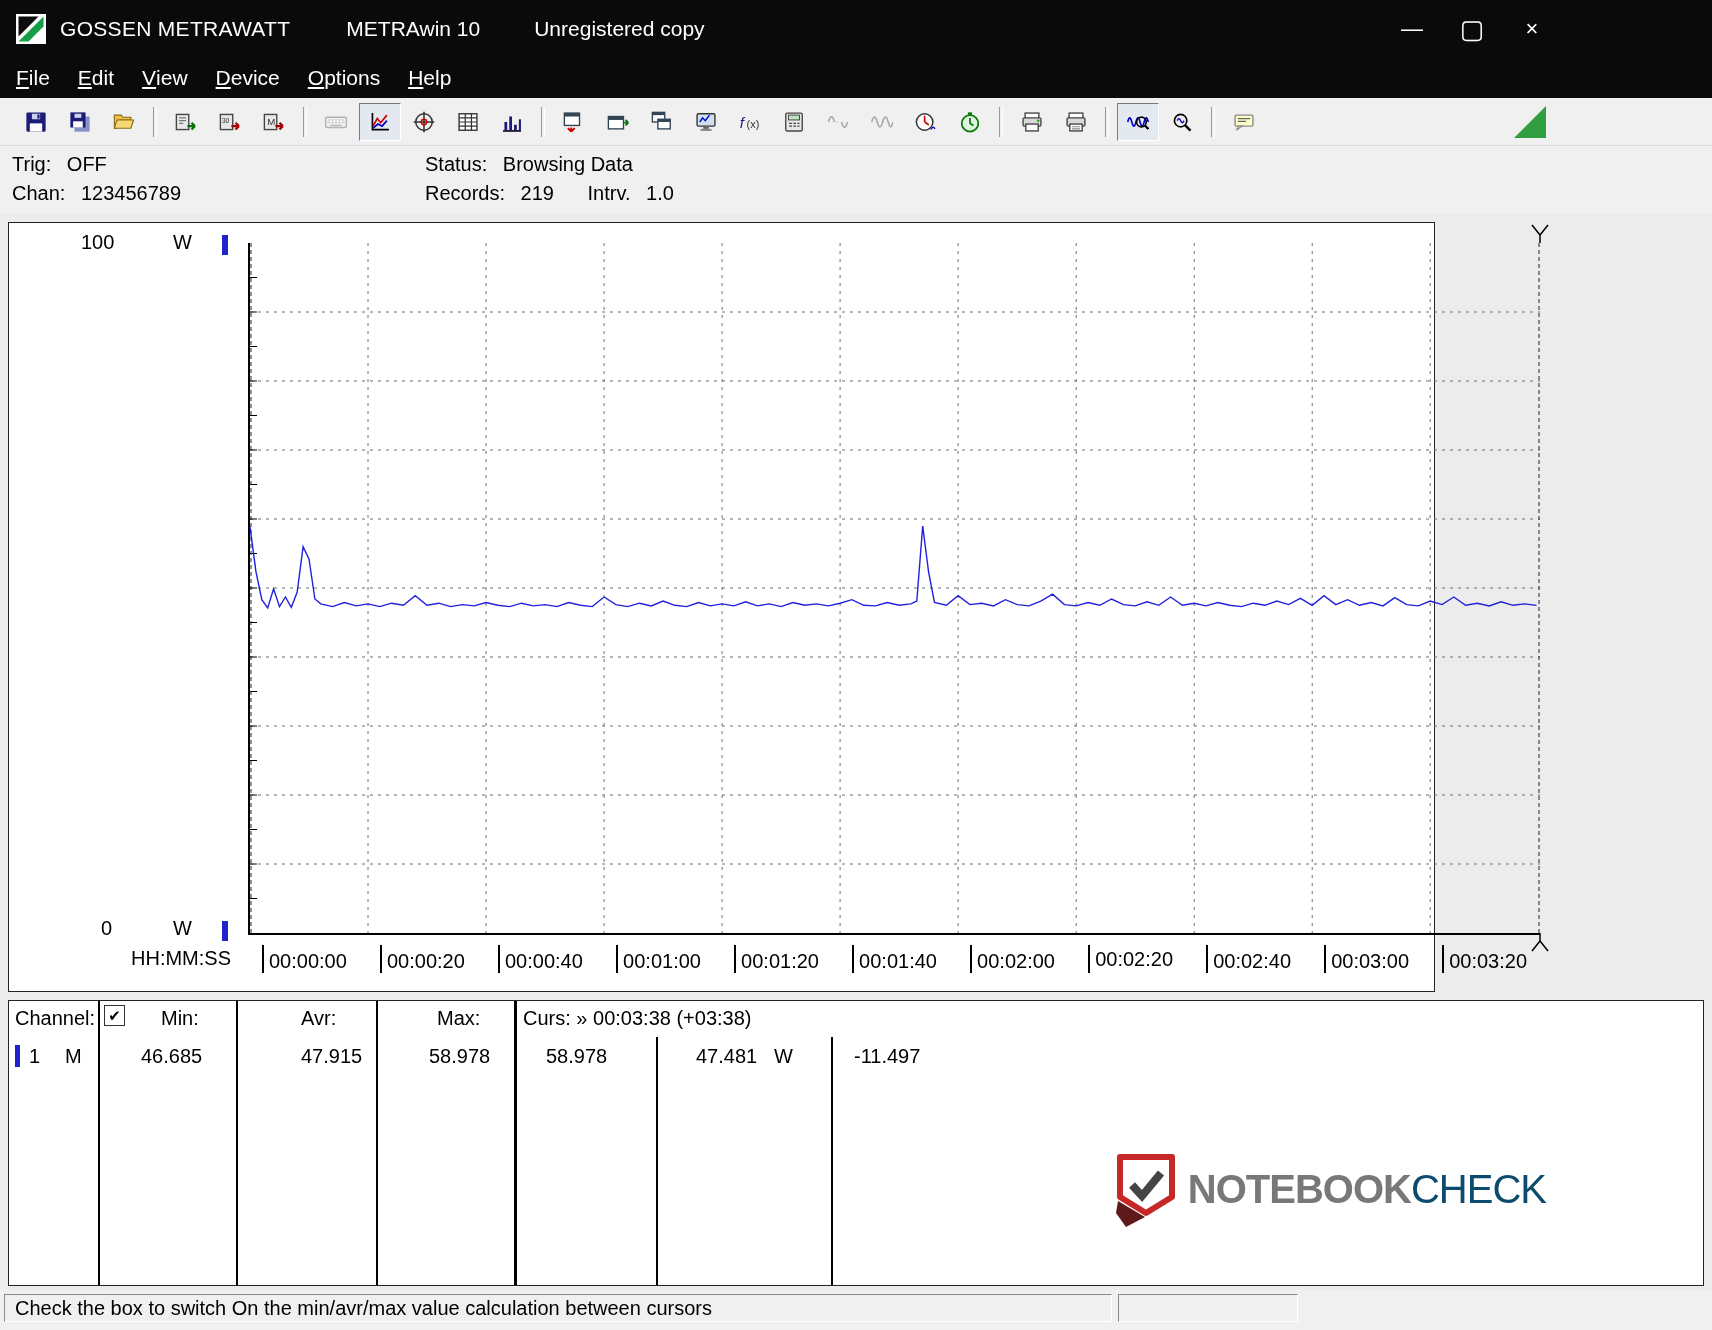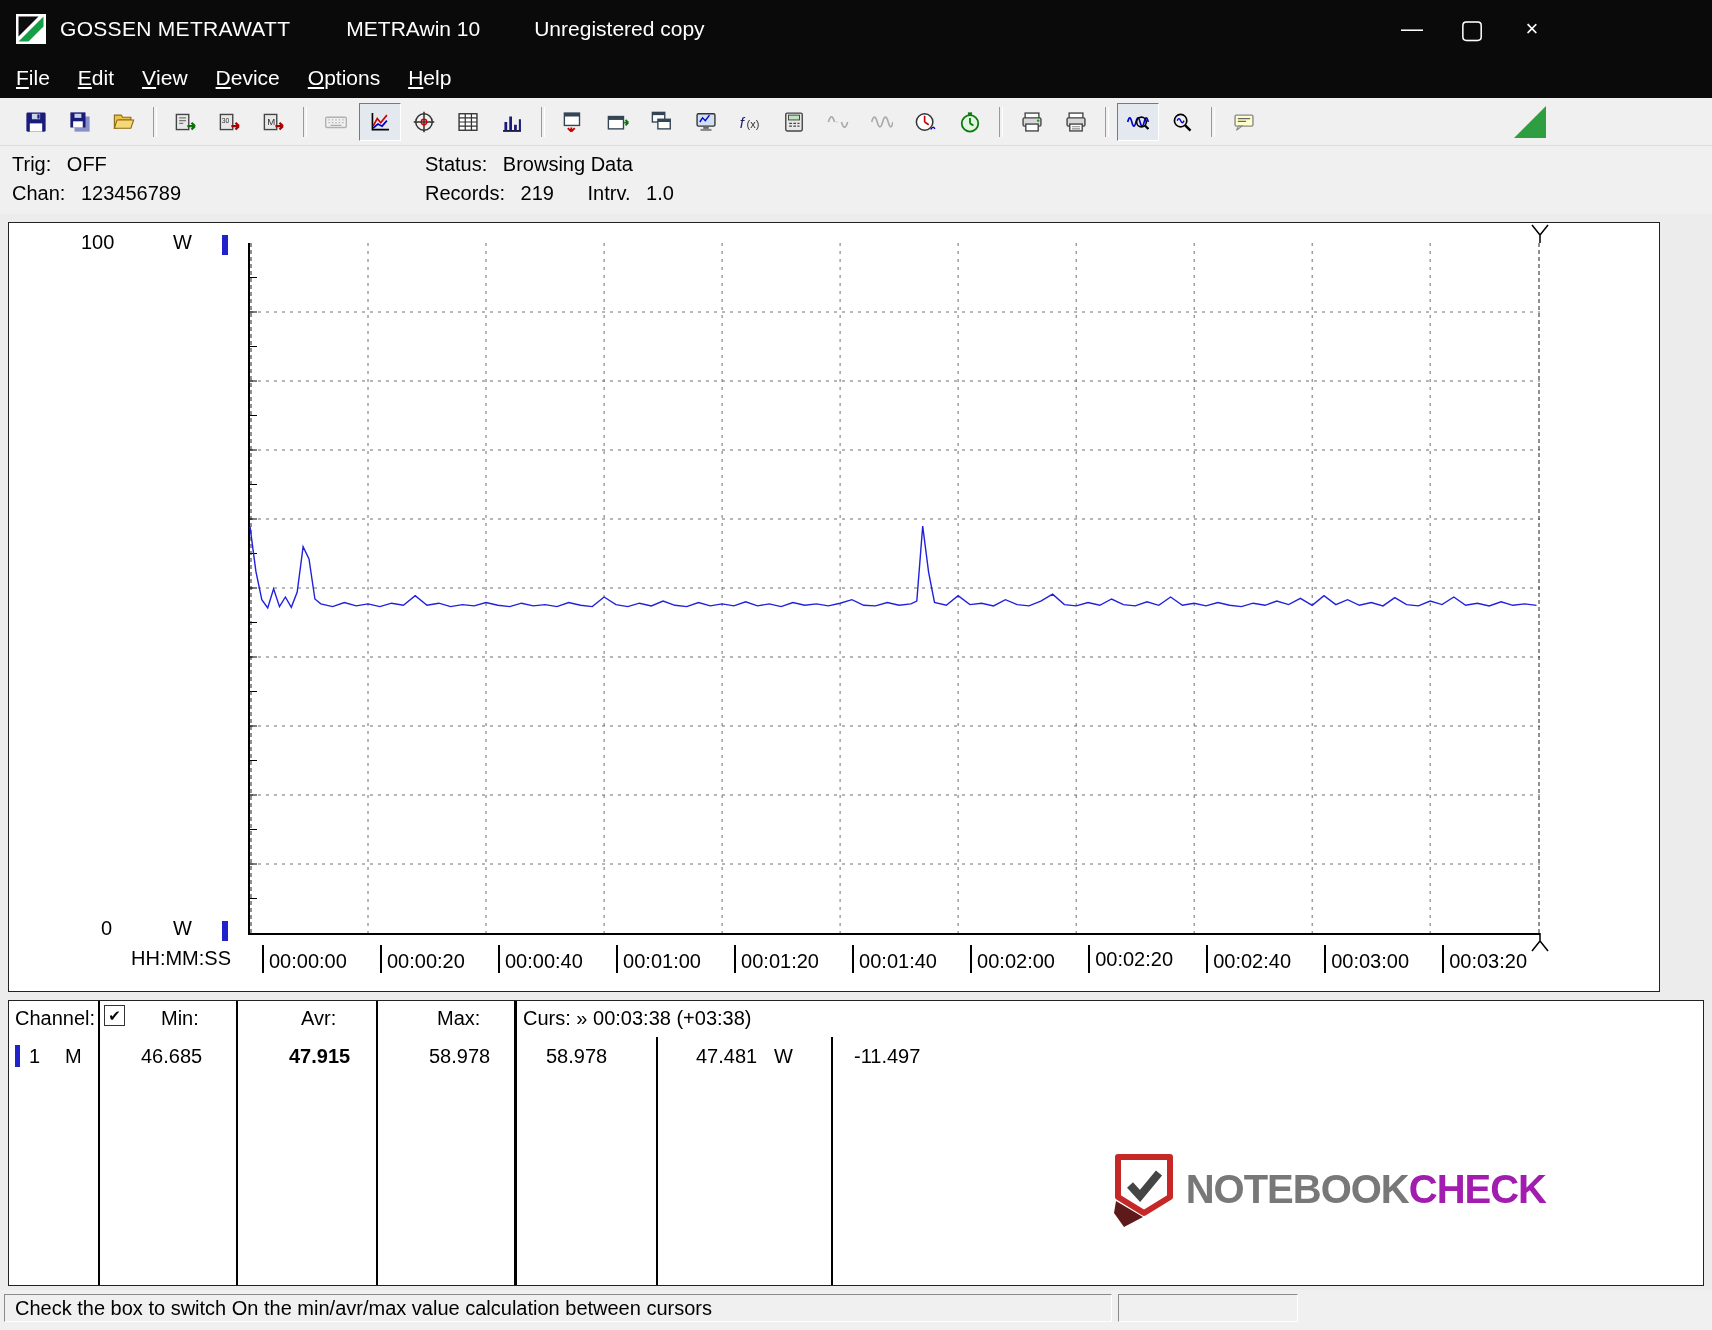--- a/index.html
+++ b/index.html
@@ -31,21 +31,21 @@
 
   
   .infopanel{position:absolute;left:0;top:146px;width:100%;height:68px;background:#f0f0f0;font-size:20px;}
   .info-left{position:absolute;left:12px;top:4px;line-height:29px;}
   .info-center{position:absolute;left:425px;top:4px;line-height:29px;}
   .info-label{display:inline-block;}
   .gapL{margin-left:10px;}
   .gapXL{margin-left:28px;}
 
   
-  .chartpanel{position:absolute;left:8px;top:222px;width:1652px;height:770px;background:#fff;border:1px solid #222;box-sizing:border-box;}
+  .chartpanel{position:absolute;left:8px;top:222px;width:1427px;height:770px;background:#fff;border:1px solid #222;box-sizing:border-box;}
   .plot{position:absolute;left:239px;top:20px;width:1290px;height:690px;border-left:2px solid #000;border-bottom:2px solid #000;overflow:visible;}
   .plot svg{overflow:visible;display:block;}
   .grid{stroke:#6f6f6f;stroke-width:1;stroke-dasharray:3 5;}
   .tick{stroke:#000;stroke-width:1;}
   .cursorline{stroke:#222;stroke-width:1;stroke-dasharray:4 3;}
   .handle{stroke:#000;fill:none;stroke-width:1.5;}
   .trace{fill:none;stroke-width:1.4;}
   .ylab{position:absolute;font-size:20px;}
   .chmark{position:absolute;width:6px;height:20px;background:#2222cc;}
   .xaxisrow{position:absolute;left:0;top:722px;width:100%;height:34px;font-size:20px;}
@@ -65,21 +65,21 @@
   .rowmark{position:absolute;left:6px;top:0;width:5px;height:22px;background:#2222cc;}
 
   
   .statusbar{position:absolute;left:0;top:1290px;width:100%;height:40px;background:#f0f0f0;font-size:20px;}
   .sb-seg{position:absolute;top:4px;height:28px;border:1px solid;border-color:#8a8a8a #ffffff #ffffff #8a8a8a;display:flex;align-items:center;padding:0 10px;box-sizing:border-box;white-space:nowrap;overflow:hidden;}
 
   
   .nbc{position:absolute;right:165px;top:1148px;display:flex;align-items:center;}
   .nbc svg{width:74px;height:80px;margin-right:4px;}
   .nbc-t1{font-weight:bold;font-size:40px;color:#787878;letter-spacing:-1px;}
-  .nbc-t2{font-weight:bold;font-size:40px;color:#a21caf;letter-spacing:-1px;}
+  .nbc-t2{font-weight:normal;font-size:40px;color:#0c4a6e;letter-spacing:-1px;}
 </style>
 </head>
 <body>
 
 <div class="window">
 
   <div class="titlebar">
     <svg class="tb-logo" viewBox="0 0 24 24">
       <rect width="24" height="24" fill="#ffffff"></rect>
       <path d="M2 18 L18 2 L2 2 Z" fill="#0d0d0d"></path>
@@ -433,21 +433,21 @@
       <span class="tcell" style="left:292px;">Avr:</span>
       <span class="tcell" style="left:428px;">Max:</span>
       <span class="tcell" style="left:514px;">Curs: » 00:03:38 (+03:38)</span>
     </div>
 
     <div class="t-row">
       <span class="rowmark"></span>
       <span class="tcell" style="left:20px;">1</span>
       <span class="tcell" style="left:56px;">M</span>
       <span class="tcell" style="left:132px;">46.685</span>
-      <span class="tcell" style="left:280px;font-weight:bold;">47.915</span>
+      <span class="tcell" style="left:292px;">47.915</span>
       <span class="tcell" style="left:420px;">58.978</span>
       <span class="tcell" style="left:537px;">58.978</span>
       <span class="tcell" style="left:687px;">47.481</span>
       <span class="tcell" style="left:765px;">W</span>
       <span class="tcell" style="left:845px;">-11.497</span>
     </div>
 
     <div class="nbc" style="right:157px;top:148px;position:absolute;">
       <svg viewBox="0 0 70 80">
         <path d="M6 52 L33 68 L14 78 L4 64 Z" fill="#5e1a1a"></path>

